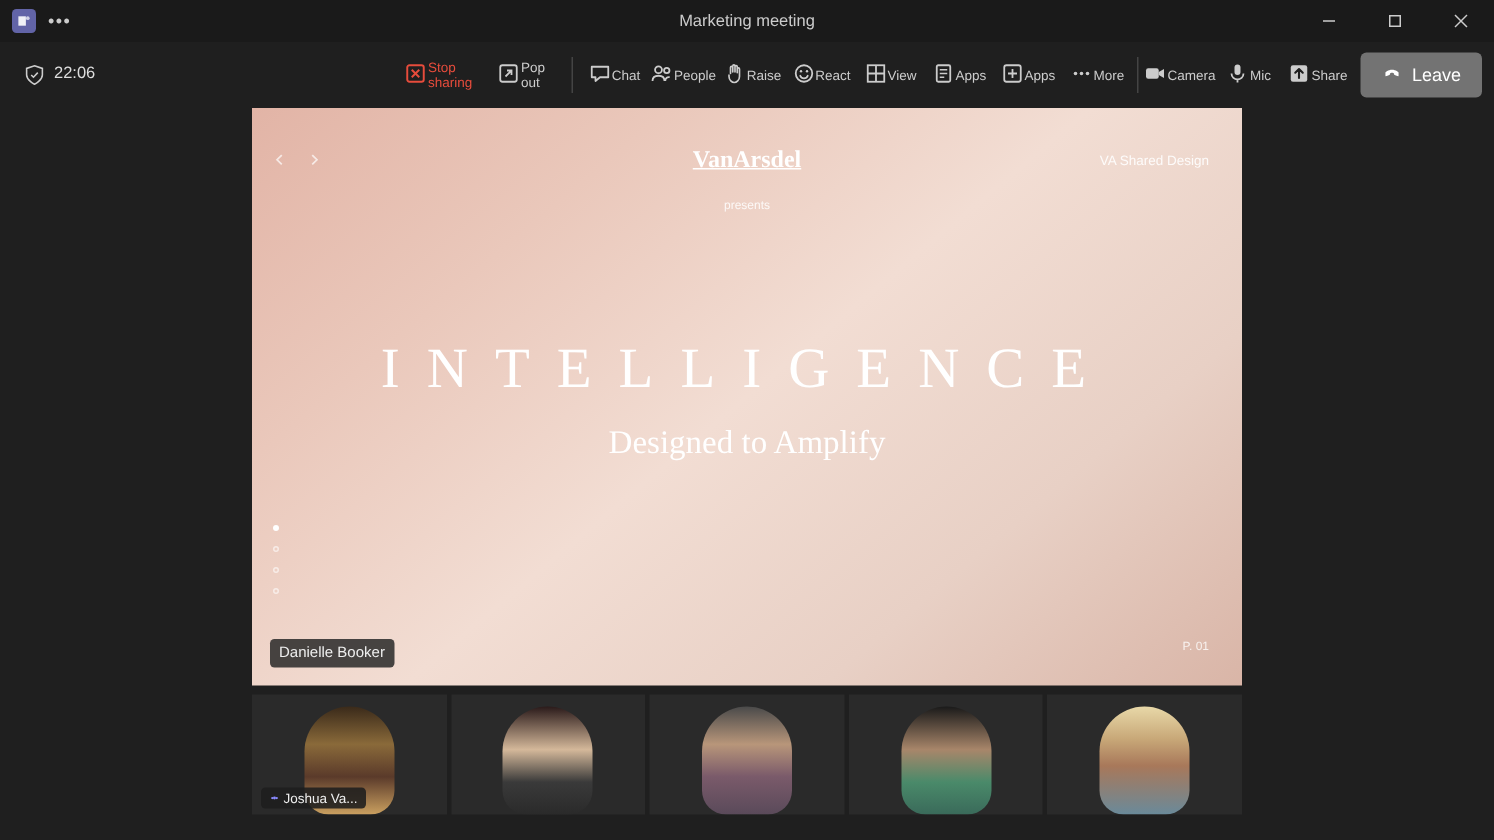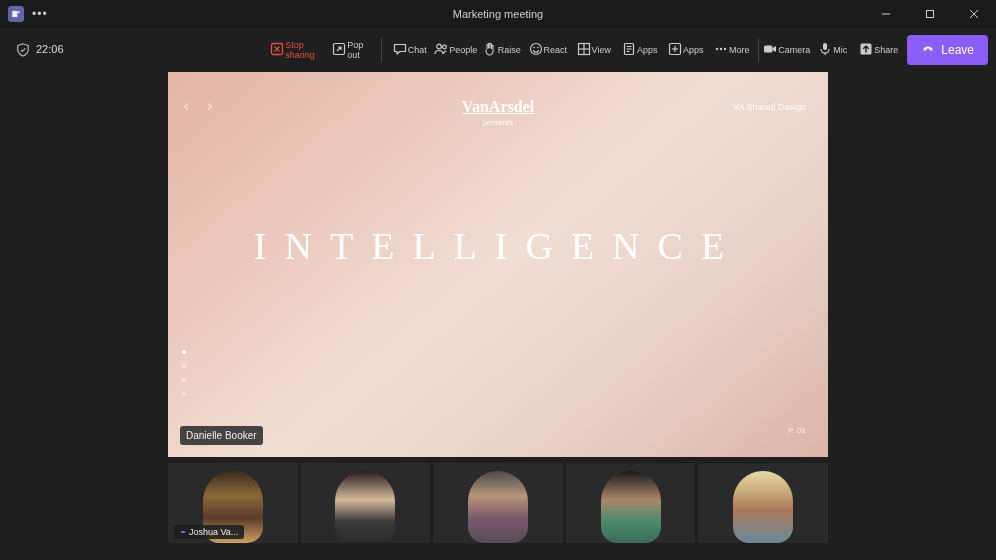--- a/index.html
+++ b/index.html
@@ -19,32 +19,32 @@
   .toolbar { height: 44px; background: #1f1f1f; display: flex; align-items: center; padding: 0 8px; position: relative; }
   .toolbar-left { display: flex; gap: 6px; position: absolute; left: 16px; }
   .shield-icon { width: 14px; height: 14px; }
   .timer { font-size: 11px; color: #ddd; }
   .toolbar-right { margin-left: auto; display: flex; align-items: center; gap: 0; }
   .tool-btn { display: flex; flex-direction: row; align-items: center; justify-content: center; width: 46px; height: 44px; font-size: 9px; color: #ccc; cursor: pointer; }
   .tool-btn .icon-slot { height: 18px; display: flex; align-items: center; justify-content: center; margin-bottom: 2px; }
   .tool-btn svg { width: 16px; height: 16px; }
   .tool-btn.stop { color: #e74c3c; width: 62px; }
   .divider { width: 1px; height: 24px; background: #444; margin: 0 4px; }
-  .leave-btn { background: #8b5cf6; border-radius: 4px; height: 30px; padding: 0 14px; display: flex; align-items: center; gap: 6px; font-size: 12px; margin-left: 6px; cursor: pointer; }
+  .leave-btn { background: #737373; border-radius: 4px; height: 30px; padding: 0 14px; display: flex; align-items: center; gap: 6px; font-size: 12px; margin-left: 6px; cursor: pointer; }
   .leave-btn svg { width: 14px; height: 14px; }
 
   
   .content { position: absolute; top: 72px; left: 168px; width: 660px; height: 488px; }
   .slide { width: 660px; height: 385px; background: linear-gradient(140deg, #e2b4a6 0%, #eac8bb 25%, #f2ddd3 50%, #e8d0c5 75%, #d9b5a7 100%); position: relative; overflow: hidden; color: #fff; }
   .slide-watermark { position: absolute; left: 50%; top: 50%; transform: translate(-50%, -48%); font-size: 280px; font-weight: 800; color: rgba(255,255,255,0.08); letter-spacing: -30px; font-family: Georgia, serif; }
   .nav-arrows { position: absolute; top: 30px; left: 14px; display: flex; gap: 14px; }
   .nav-arrows svg { width: 9px; height: 9px; opacity: 0.7; }
   .brand { position: absolute; top: 26px; left: 50%; transform: translateX(-50%); text-align: center; }
   .brand-name { font-size: 16px; font-weight: 600; font-family: Georgia, serif; text-decoration: underline; }
-  .brand-sub { font-size: 8px; opacity: 0.85; margin-top: 2px; }
+  .brand-sub { font-size: 8px; opacity: 0.85; margin-top: 16px; }
   .corner-text { position: absolute; top: 30px; right: 22px; font-size: 9px; opacity: 0.9; }
   .slide-title { position: absolute; top: 152px; left: 0; right: 0; text-align: center; font-size: 38px; font-weight: 500; letter-spacing: 18px; font-family: Liberation Serif, serif; }
   .slide-subtitle { position: absolute; top: 210px; left: 0; right: 0; text-align: center; font-size: 22px; font-family: Georgia, serif; font-style: normal; }
   .dots { position: absolute; left: 14px; top: 278px; display: flex; flex-direction: column; gap: 10px; }
   .dot { width: 4px; height: 4px; border-radius: 50%; border: 1px solid rgba(255,255,255,0.6); }
   .dot.active { background: #fff; }
   .page-num { position: absolute; right: 22px; bottom: 22px; font-size: 8px; opacity: 0.8; }
   .presenter-label { position: absolute; left: 12px; bottom: 12px; background: rgba(40,40,40,0.85); color: #eee; font-size: 10px; padding: 4px 6px; border-radius: 3px; }
 
   
@@ -245,20 +245,21 @@
       <svg viewBox="0 0 10 10">
           <path d="M3.5 1.5 L7 5 L3.5 8.5" fill="none" stroke="#fff" stroke-width="1.3"></path>
         </svg>
     </div>
     <div class="brand">
       <div class="brand-name">VanArsdel</div>
       <div class="brand-sub">presents</div>
     </div>
     <div class="corner-text">VA Shared Design</div>
     <div class="slide-title">INTELLIGENCE</div>
+    <div class="slide-subtitle">Designed to Amplify</div>
     <div class="dots">
       <div class="dot active"></div>
       <div class="dot"></div>
       <div class="dot"></div>
       <div class="dot"></div>
     </div>
     <div class="page-num">P. 01</div>
     <div class="presenter-label">Danielle Booker</div>
   </div>
 

